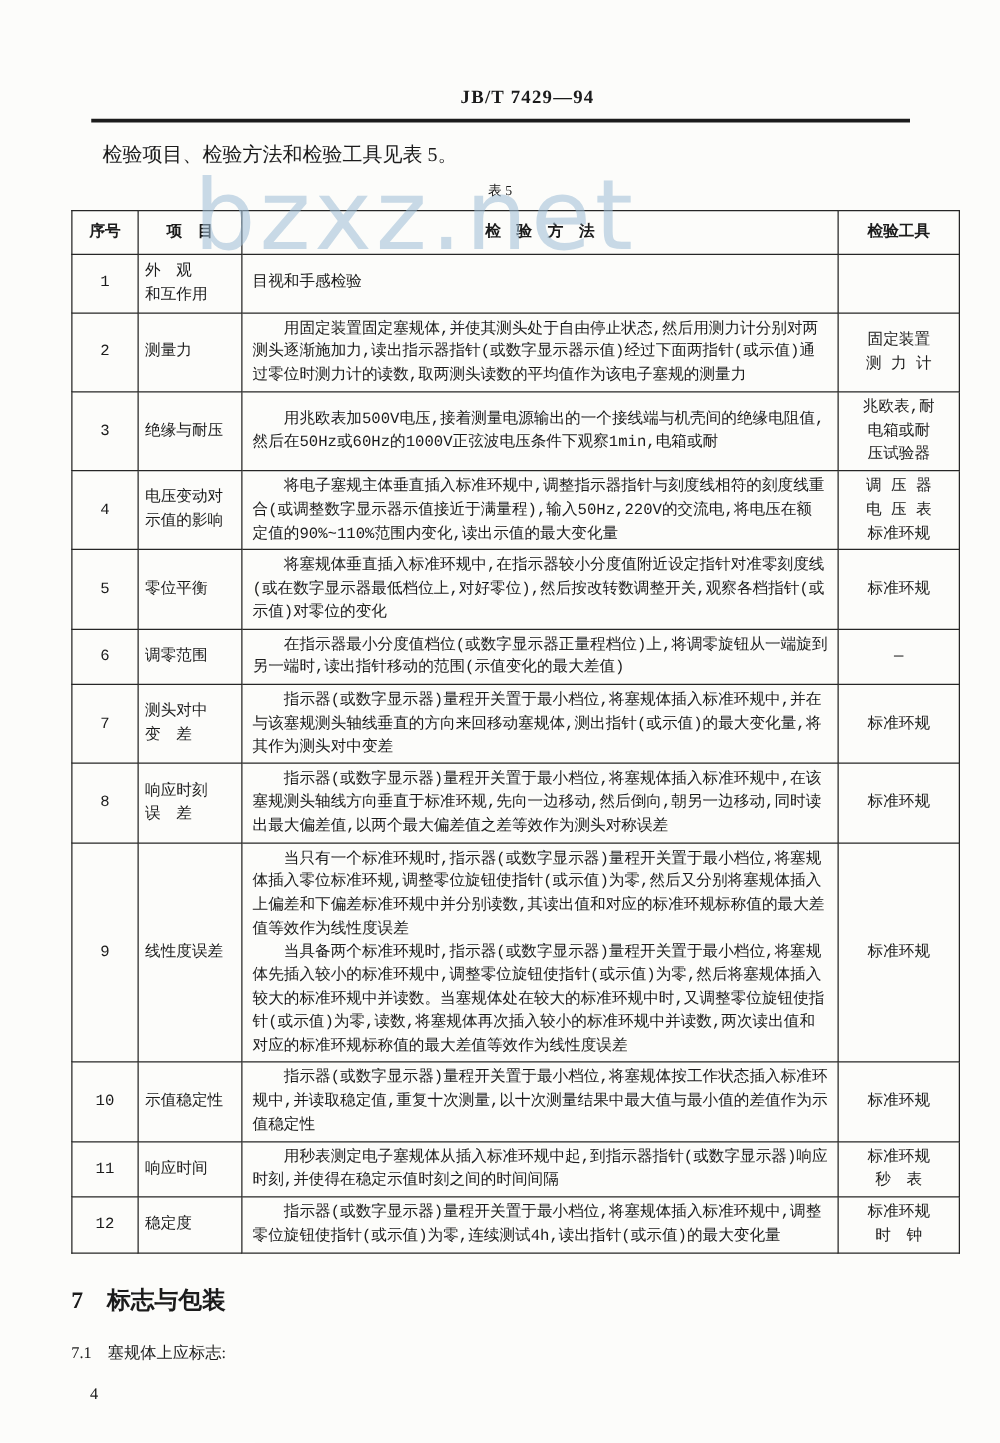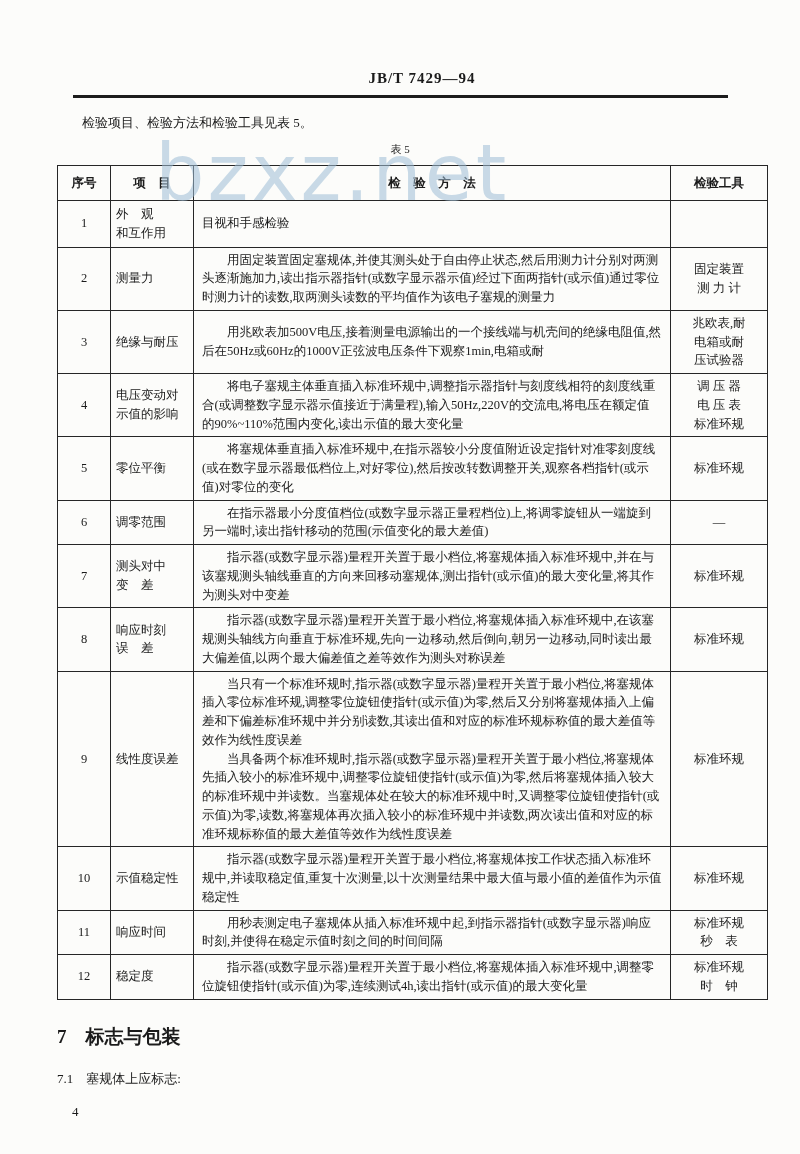--- a/index.html
+++ b/index.html
@@ -23,32 +23,33 @@
     padding-left: 44px;
   }
   .header-rule {
     width: 655px;
     height: 0;
     border-bottom: 3px solid #1c1c1c;
     margin: 8px auto 0 auto;
   }
   .intro {
     margin: 16px 0 0 82px;
-    font-size: 13px;
+    font-size: 16px;
   }
   .table-title {
     margin-top: 10px;
     text-align: center;
     font-size: 11px;
   }
   table.insp {
     margin: 8px 0 0 57px;
     width: 690px;
     border-collapse: collapse;
     table-layout: fixed;
+    font-family: Liberation Mono, monospace;
   }
   table.insp th, table.insp td {
     border: 1px solid #262626;
     vertical-align: middle;
     font-size: 12.5px;
     line-height: 1.5;
   }
   table.insp th {
     font-weight: bold;
     text-align: center;

